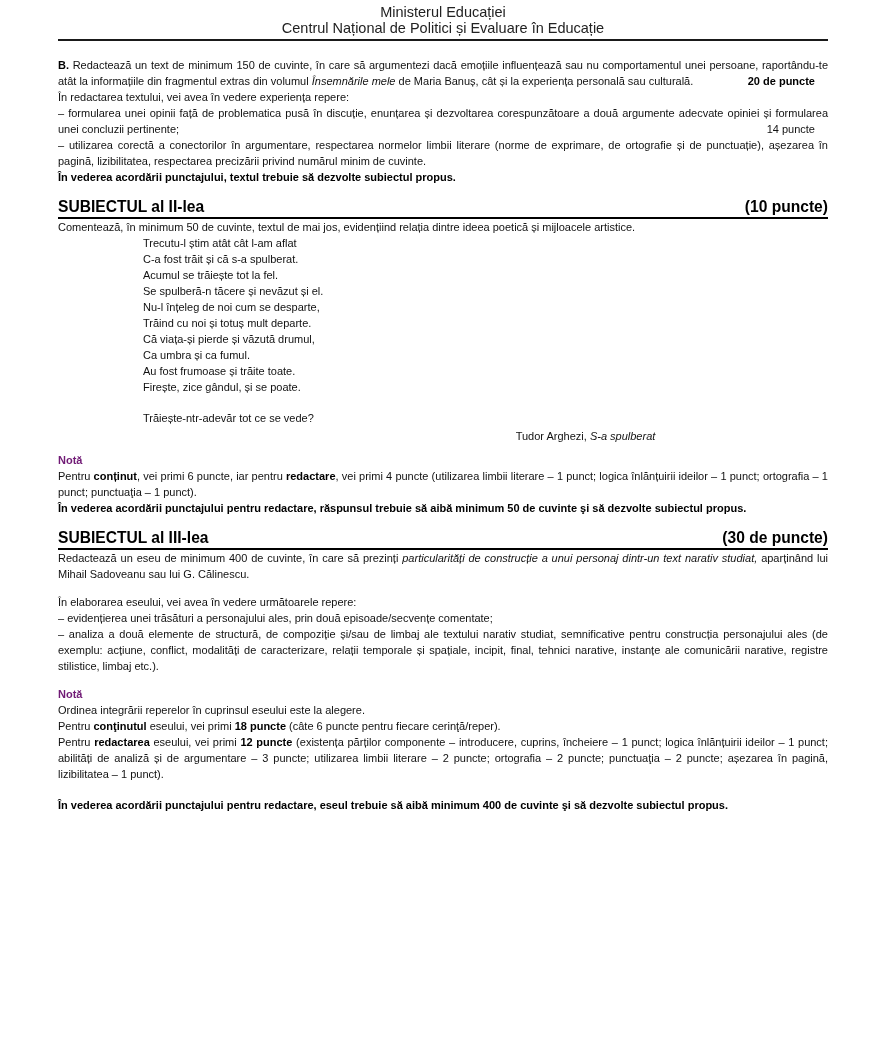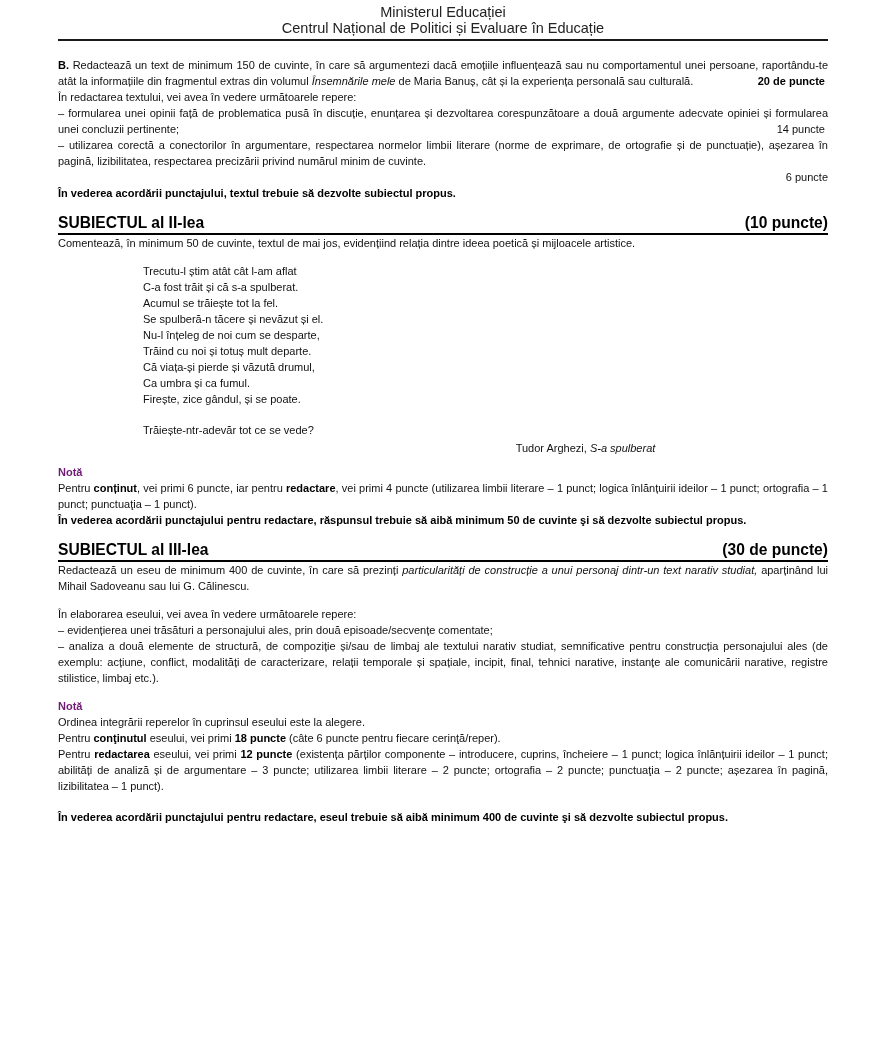--- a/index.html
+++ b/index.html
@@ -28,42 +28,42 @@
     margin-top: 3px;
   }
   p, .line {
     font-size: 11px;
     line-height: 16px;
     text-align: justify;
   }
   .rel { position: relative; }
   .pts-abs {
     position: absolute;
-    right: 3px;
+    right: 13px;
     bottom: 0;
     background: #fff;
     padding-left: 8px;
   }
   .bold { font-weight: 700; color: #000; }
   .italic { font-style: italic; }
   .right { text-align: right; }
   .mt-b { margin-top: 16px; }
   .section-heading {
     display: flex;
     justify-content: space-between;
     align-items: flex-start;
     font-size: 15.6px;
     font-weight: 700;
     color: #000;
     border-bottom: 2.5px solid #000;
     padding-bottom: 1px;
     margin-top: 13px;
   }
   .poem {
-    margin-top: 12px;
+    margin-top: 0;
     margin-left: 85px;
   }
   .poem .line { text-align: left; }
   .poem-gap { height: 15px; }
   .attribution {
     margin-left: 285px;
     margin-top: 2px;
     text-align: center;
   }
   .note-label { margin-top: 8px; font-weight: 700; color: #701a75; }
@@ -79,44 +79,44 @@
   <div class="doc-header">
     <div class="hline">Ministerul Educației</div>
     <div class="hline">Centrul Național de Politici și Evaluare în Educație</div>
   </div>
   <hr class="header-rule">
 
   <p class="rel mt-b">
     <span class="bold">B.</span><span> Redactează un text de minimum 150 de cuvinte, în care să argumentezi dacă emoțiile influențează sau nu comportamentul unei persoane, raportându-te atât la informațiile din fragmentul extras din volumul </span><span class="italic">Însemnările mele</span><span> de Maria Banuș, cât și la experiența personală sau culturală.</span>
     <span class="pts-abs bold">20 de puncte</span>
   </p>
-  <p>În redactarea textului, vei avea în vedere următoarele repere:</p>
+  <p>În redactarea textului, vei avea în vedere experiența repere:</p>
   <p class="rel">
     <span>– formularea unei opinii față de problematica pusă în discuție, enunțarea și dezvoltarea corespunzătoare a două argumente adecvate opiniei și formularea unei concluzii pertinente;</span>
     <span class="pts-abs">14 puncte</span>
   </p>
   <p>– utilizarea corectă a conectorilor în argumentare, respectarea normelor limbii literare (norme de exprimare, de ortografie și de punctuație), așezarea în pagină, lizibilitatea, respectarea precizării privind numărul minim de cuvinte.</p>
-  <p class="right">6 puncte</p>
   <p class="bold">În vederea acordării punctajului, textul trebuie să dezvolte subiectul propus.</p>
 
   <div class="section-heading">
     <span>SUBIECTUL al II-lea</span>
     <span>(10 puncte)</span>
   </div>
   <p>Comentează, în minimum 50 de cuvinte, textul de mai jos, evidențiind relația dintre ideea poetică și mijloacele artistice.</p>
 
   <div class="poem">
     <div class="line">Trecutu-l știm atât cât l-am aflat</div>
     <div class="line">C-a fost trăit și că s-a spulberat.</div>
     <div class="line">Acumul se trăiește tot la fel.</div>
     <div class="line">Se spulberă-n tăcere și nevăzut și el.</div>
     <div class="line">Nu-l înțeleg de noi cum se desparte,</div>
     <div class="line">Trăind cu noi și totuș mult departe.</div>
     <div class="line">Că viața-și pierde și văzută drumul,</div>
     <div class="line">Ca umbra și ca fumul.</div>
+    <div class="line">Au fost frumoase și trăite toate.</div>
     <div class="line">Firește, zice gândul, și se poate.</div>
     <div class="poem-gap"></div>
     <div class="line">Trăiește-ntr-adevăr tot ce se vede?</div>
   </div>
   <div class="line attribution">
     <span>Tudor Arghezi, </span><span class="italic">S-a spulberat</span>
   </div>
 
   <p class="note-label">Notă</p>
   <p>

